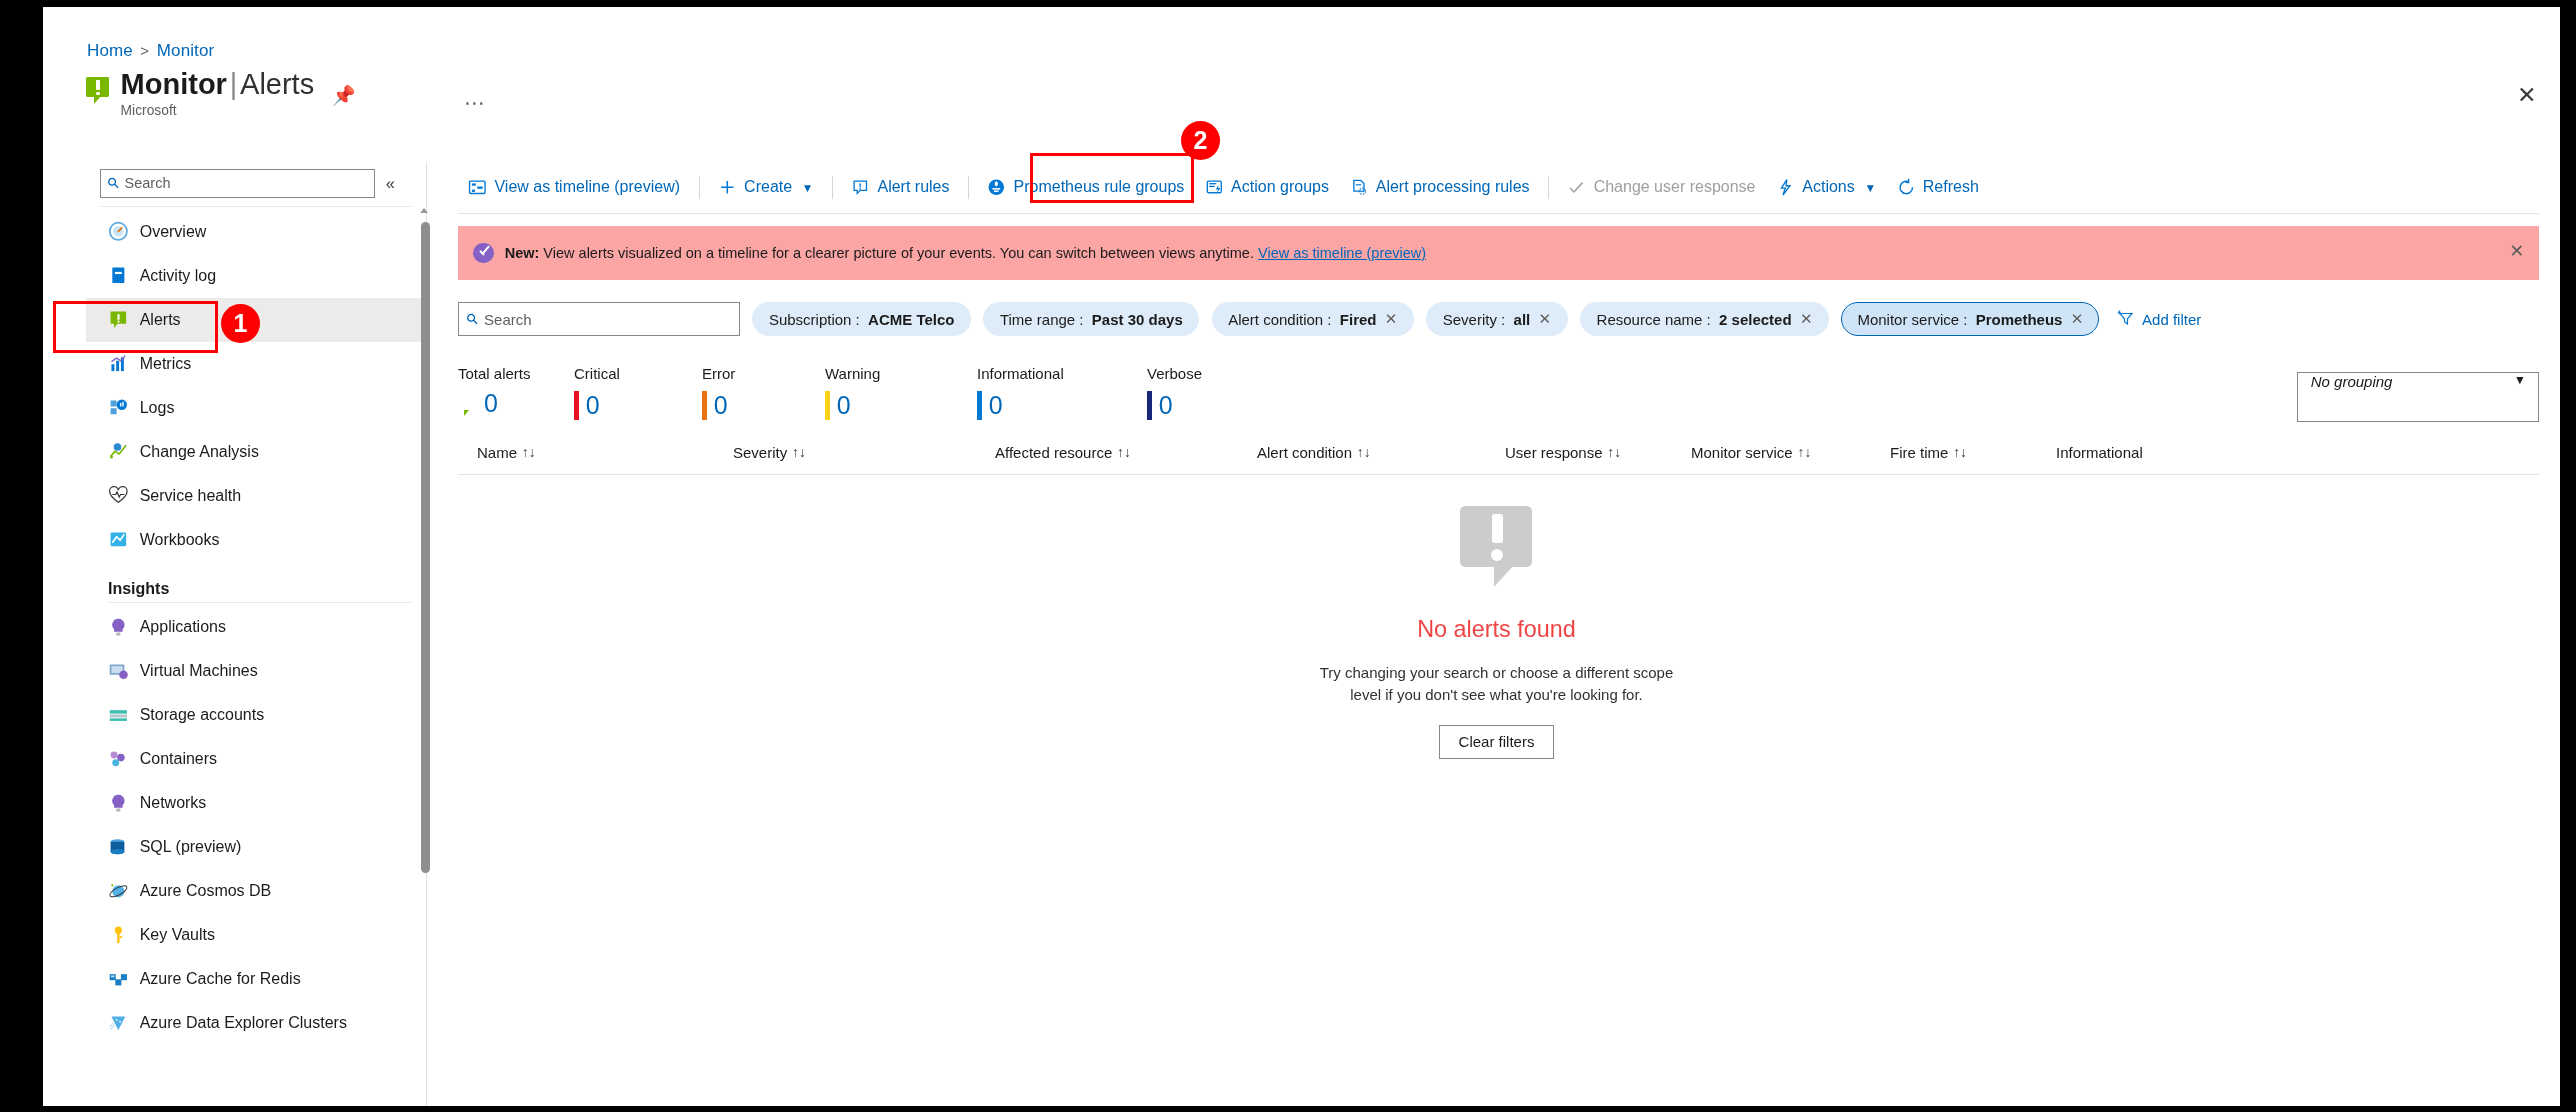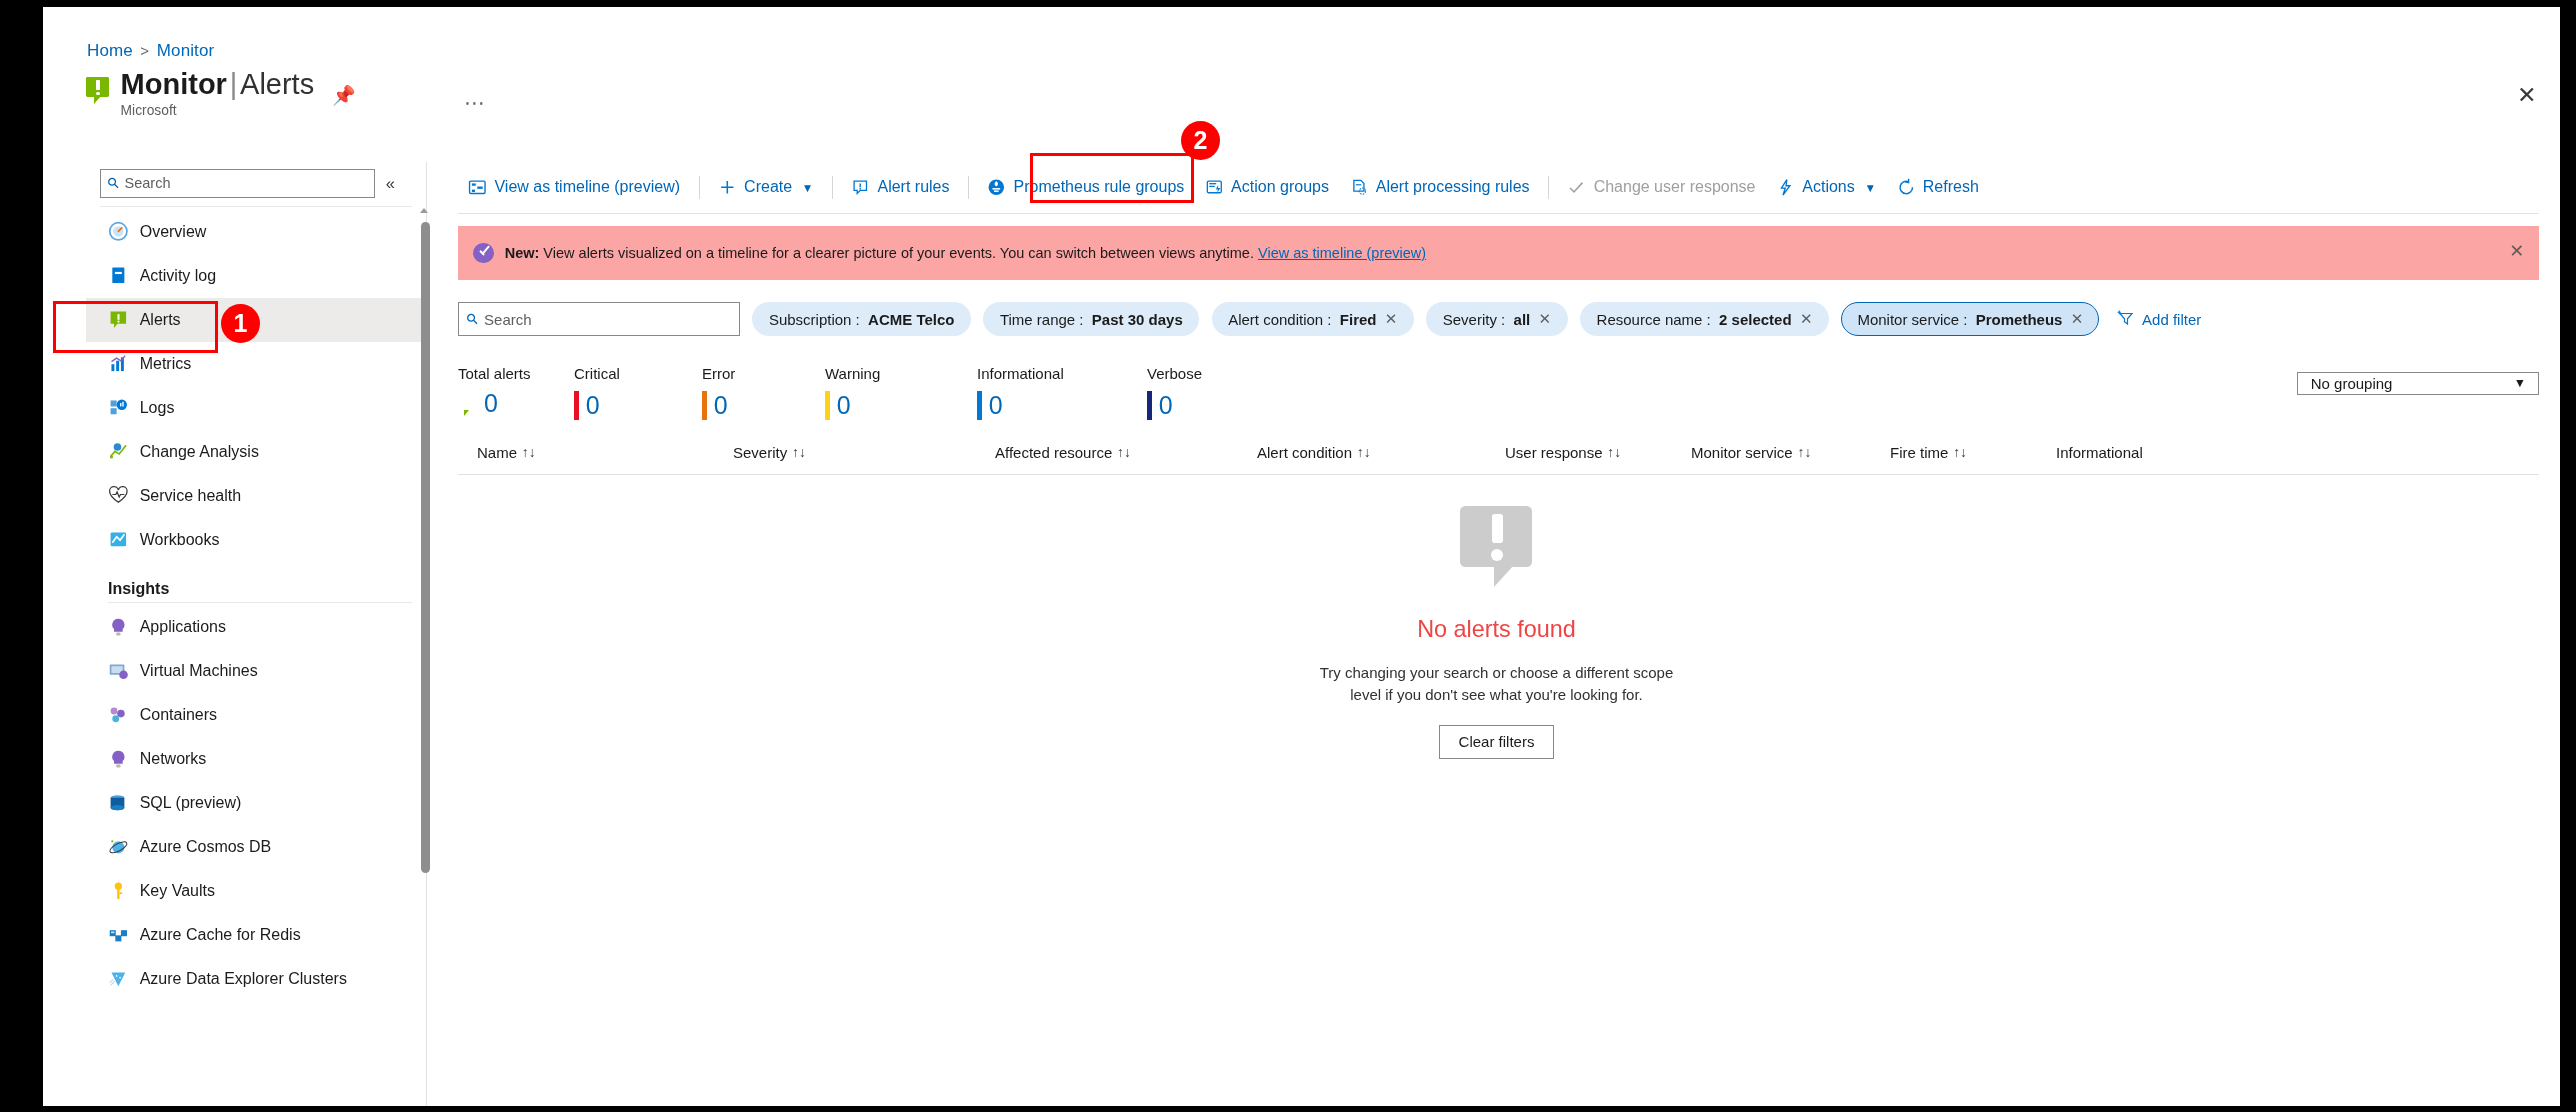--- a/index.html
+++ b/index.html
@@ -184,24 +184,24 @@
   .mini-icon { width:19px; height:16.5px; position:relative; }
   .mini-icon .bub{ width:18px;height:14.5px;background:#7ab800;border-radius:1.4px;}
   .mini-icon .bub:after{
     content:"";position:absolute;left:6.2px;top:13.8px;
     border-right:5.5px solid transparent;border-top:6.2px solid #7ab800;
   }
   .mini-icon .bg{position:absolute;left:7.6px;top:2.1px;width:2.8px;height:6.9px;background:#fff;}
   .mini-icon .dt{position:absolute;left:7.6px;top:10.3px;width:2.8px;height:2.8px;background:#fff;border-radius:50%;}
   
   .grouping{
-    position:absolute; right:20.7px; top:210px; width:242px; height:23px;
+    position:absolute; right:20.7px; top:210px; width:242px; height:50px;
     border:0.7px solid #8a8886; background:#fff;
-    display:flex; align-items:center; justify-content:space-between;
-    padding:0 12.4px; font-size:15px; color:#1b1b1b; cursor:pointer;
+    display:flex; justify-content:space-between;
+    padding:0 12.4px; font-size:15px; color:#1b1b1b; cursor:pointer;font-style:italic;
   }
   .grouping .chev{ font-size:12.4px; color:#1b1b1b; }
   
   .thead{
     position:absolute; left:25px; right:20.7px; top:269px; height:44px;
     border-bottom:0.7px solid #e1e1e1; display:flex; align-items:center;
   }
   .th{
     font-size:15px; color:#1b1b1b; font-weight:400;
     display:flex; align-items:center; gap:4.8px; cursor:pointer;
@@ -375,20 +375,30 @@
       </div>
       <div class="nav-item">
         <span class="nav-ic">
           <svg width="20.7" height="20.7" viewBox="0 0 24 24">
               <rect x="2" y="4" width="17" height="12" rx="1" fill="#7fa8cc"></rect>
               <rect x="4" y="6" width="13" height="8" fill="#c9def0"></rect>
               <circle cx="18" cy="16" r="5" fill="#8661c5"></circle>
             </svg>
         </span>
         <span>Virtual Machines</span>
+      </div>
+      <div class="nav-item">
+        <span class="nav-ic">
+          <svg width="20.7" height="20.7" viewBox="0 0 24 24">
+              <rect x="2" y="6" width="20" height="4" fill="#3ec0b0"></rect>
+              <rect x="2" y="11" width="20" height="3.4" fill="#b5c9cc"></rect>
+              <rect x="2" y="15.5" width="20" height="3" fill="#3ec0b0"></rect>
+            </svg>
+        </span>
+        <span>Storage accounts</span>
       </div>
       <div class="nav-item">
         <span class="nav-ic">
           <svg width="20.7" height="20.7" viewBox="0 0 24 24">
               <circle cx="7" cy="7" r="4" fill="#b48ad4"></circle>
               <circle cx="15" cy="10" r="4.4" fill="#8661c5"></circle>
               <circle cx="9" cy="16" r="4" fill="#4ab4e0"></circle>
             </svg>
         </span>
         <span>Containers</span>

